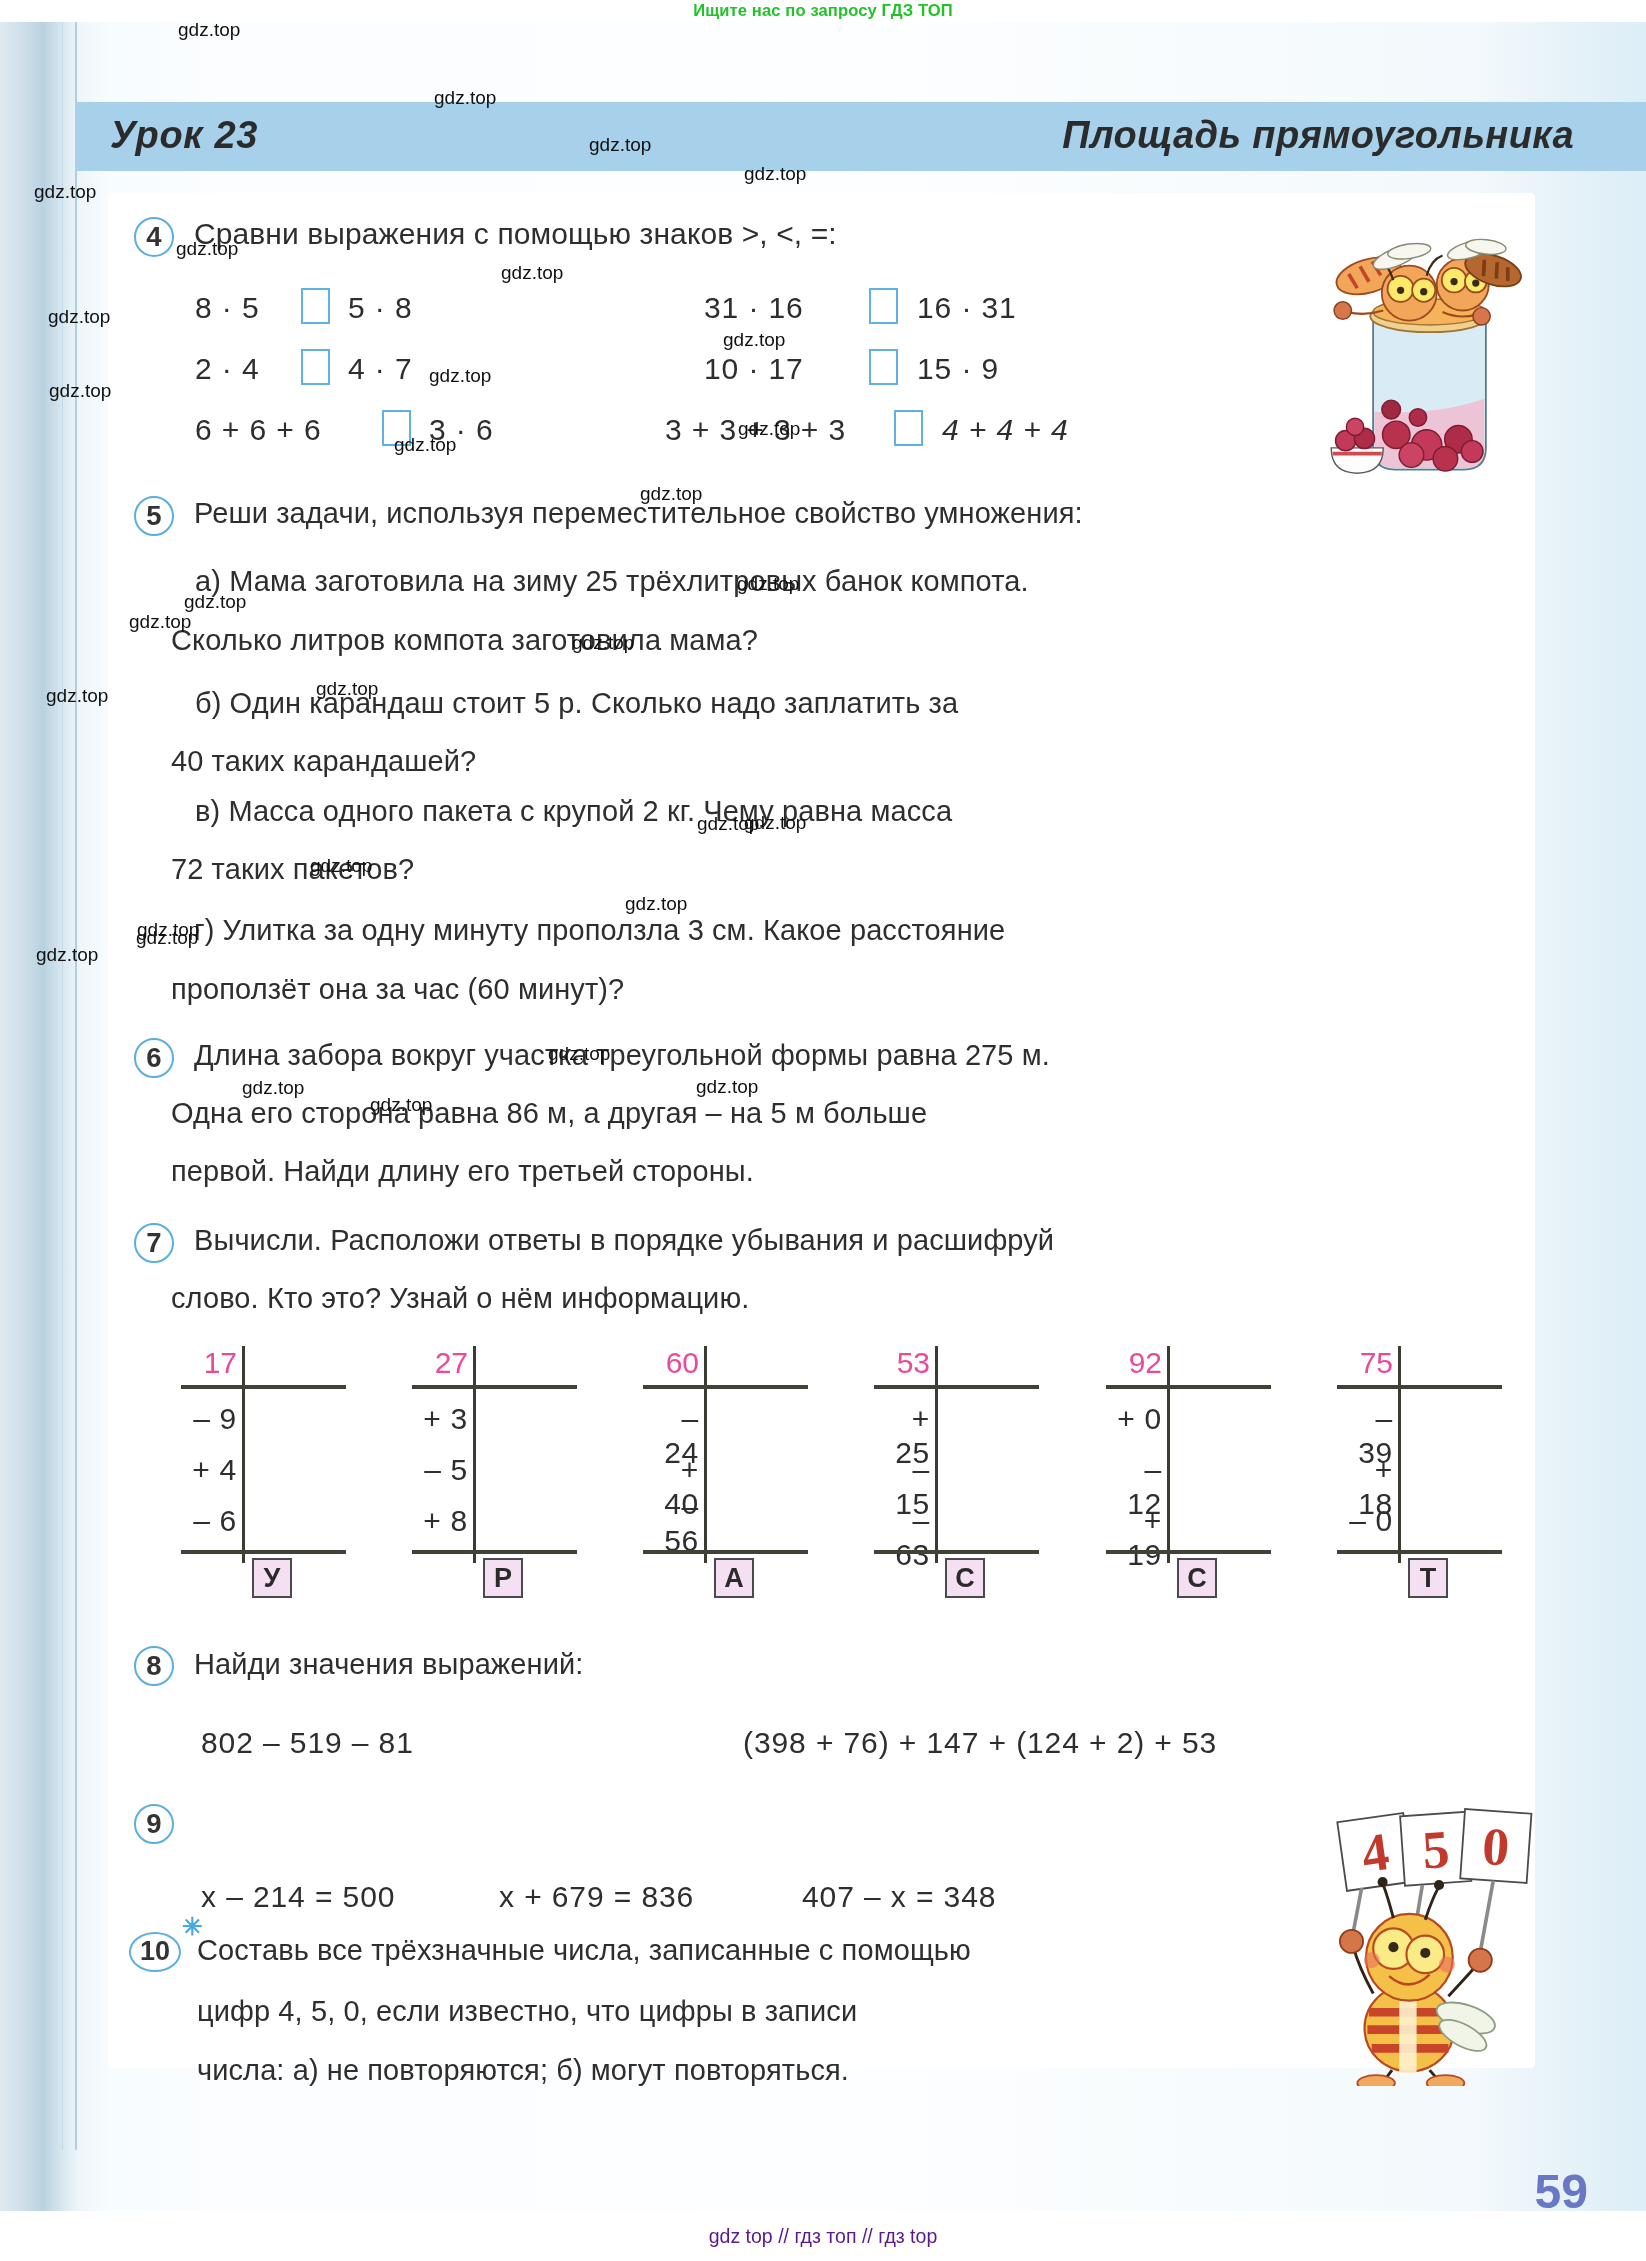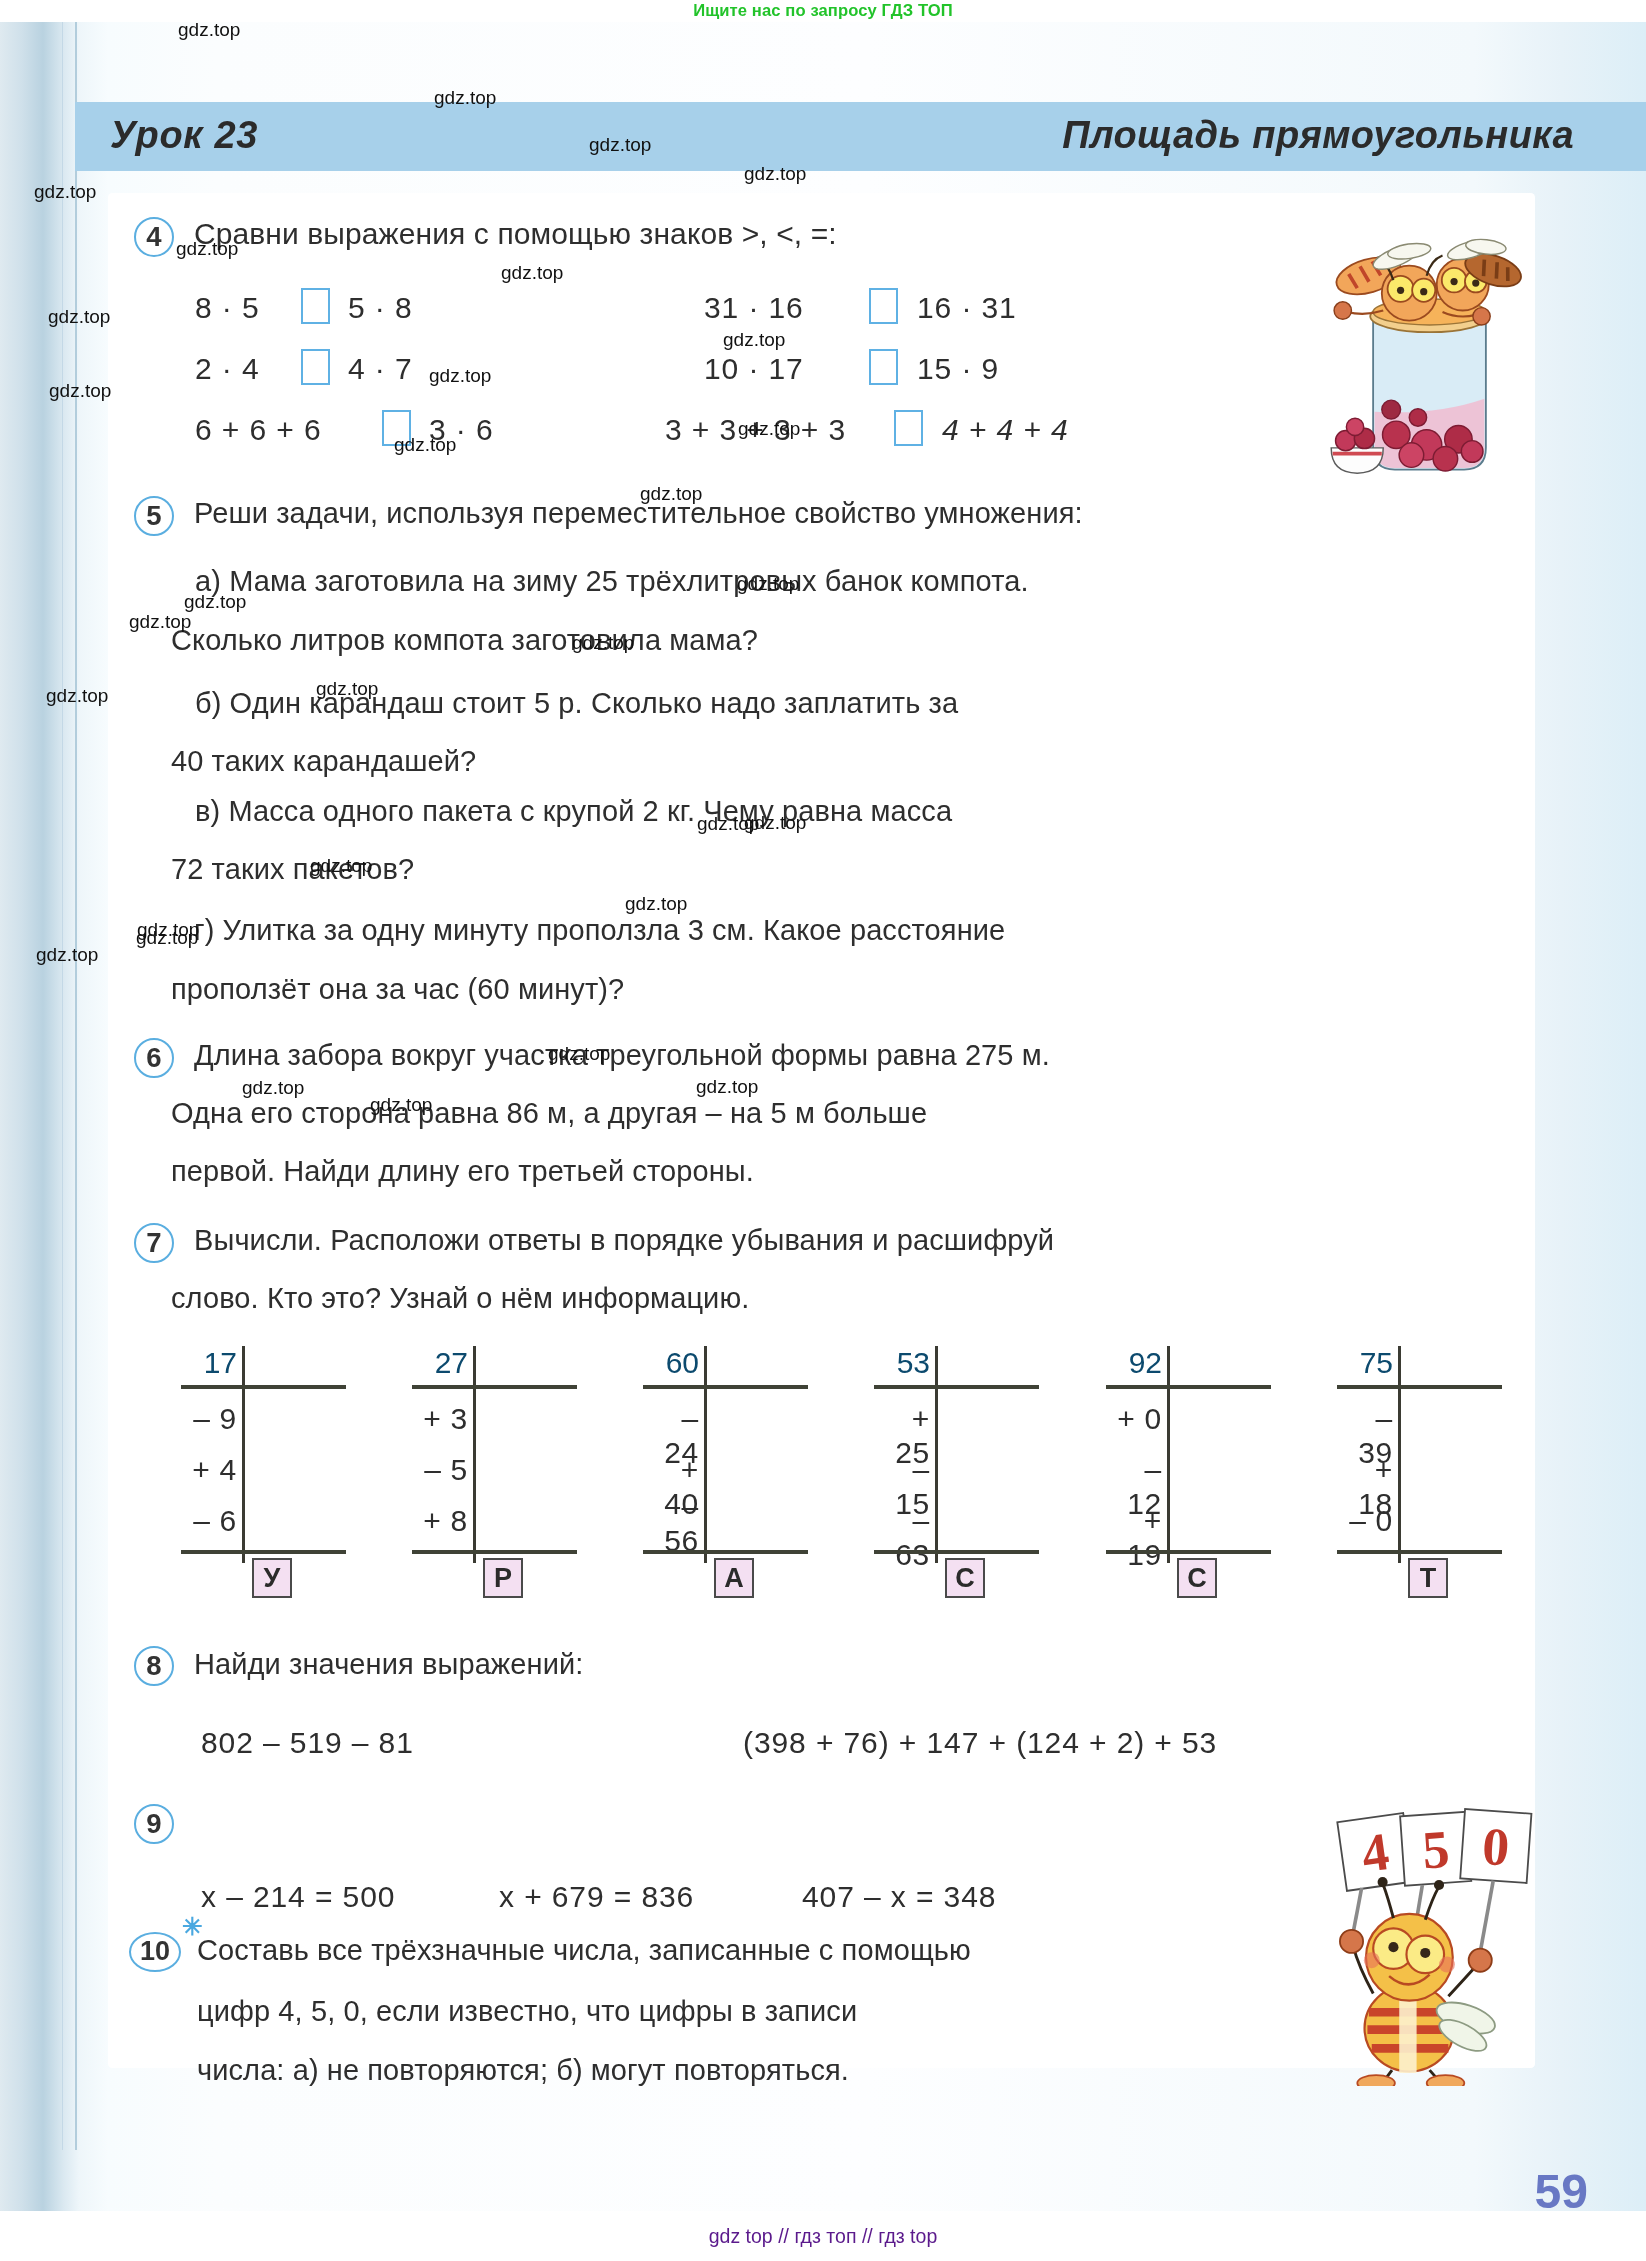--- a/index.html
+++ b/index.html
@@ -166,21 +166,21 @@
     left: 0;
     width: 165px; height: 3.6px;
     background: #3f4236;
   }
   .chain .start {
     position: absolute;
     left: 0; top: -0.7px;
     width: 56px;
     text-align: right;
     font-size: 30px;
-    color: #0c4a6e;
+    color: #ec4899;
   }
   .chain .op {
     position: absolute;
     left: 0;
     width: 56px;
     text-align: right;
     font-size: 30px;
     color: #2e2e2e;
     letter-spacing: 0.7px;
   }

